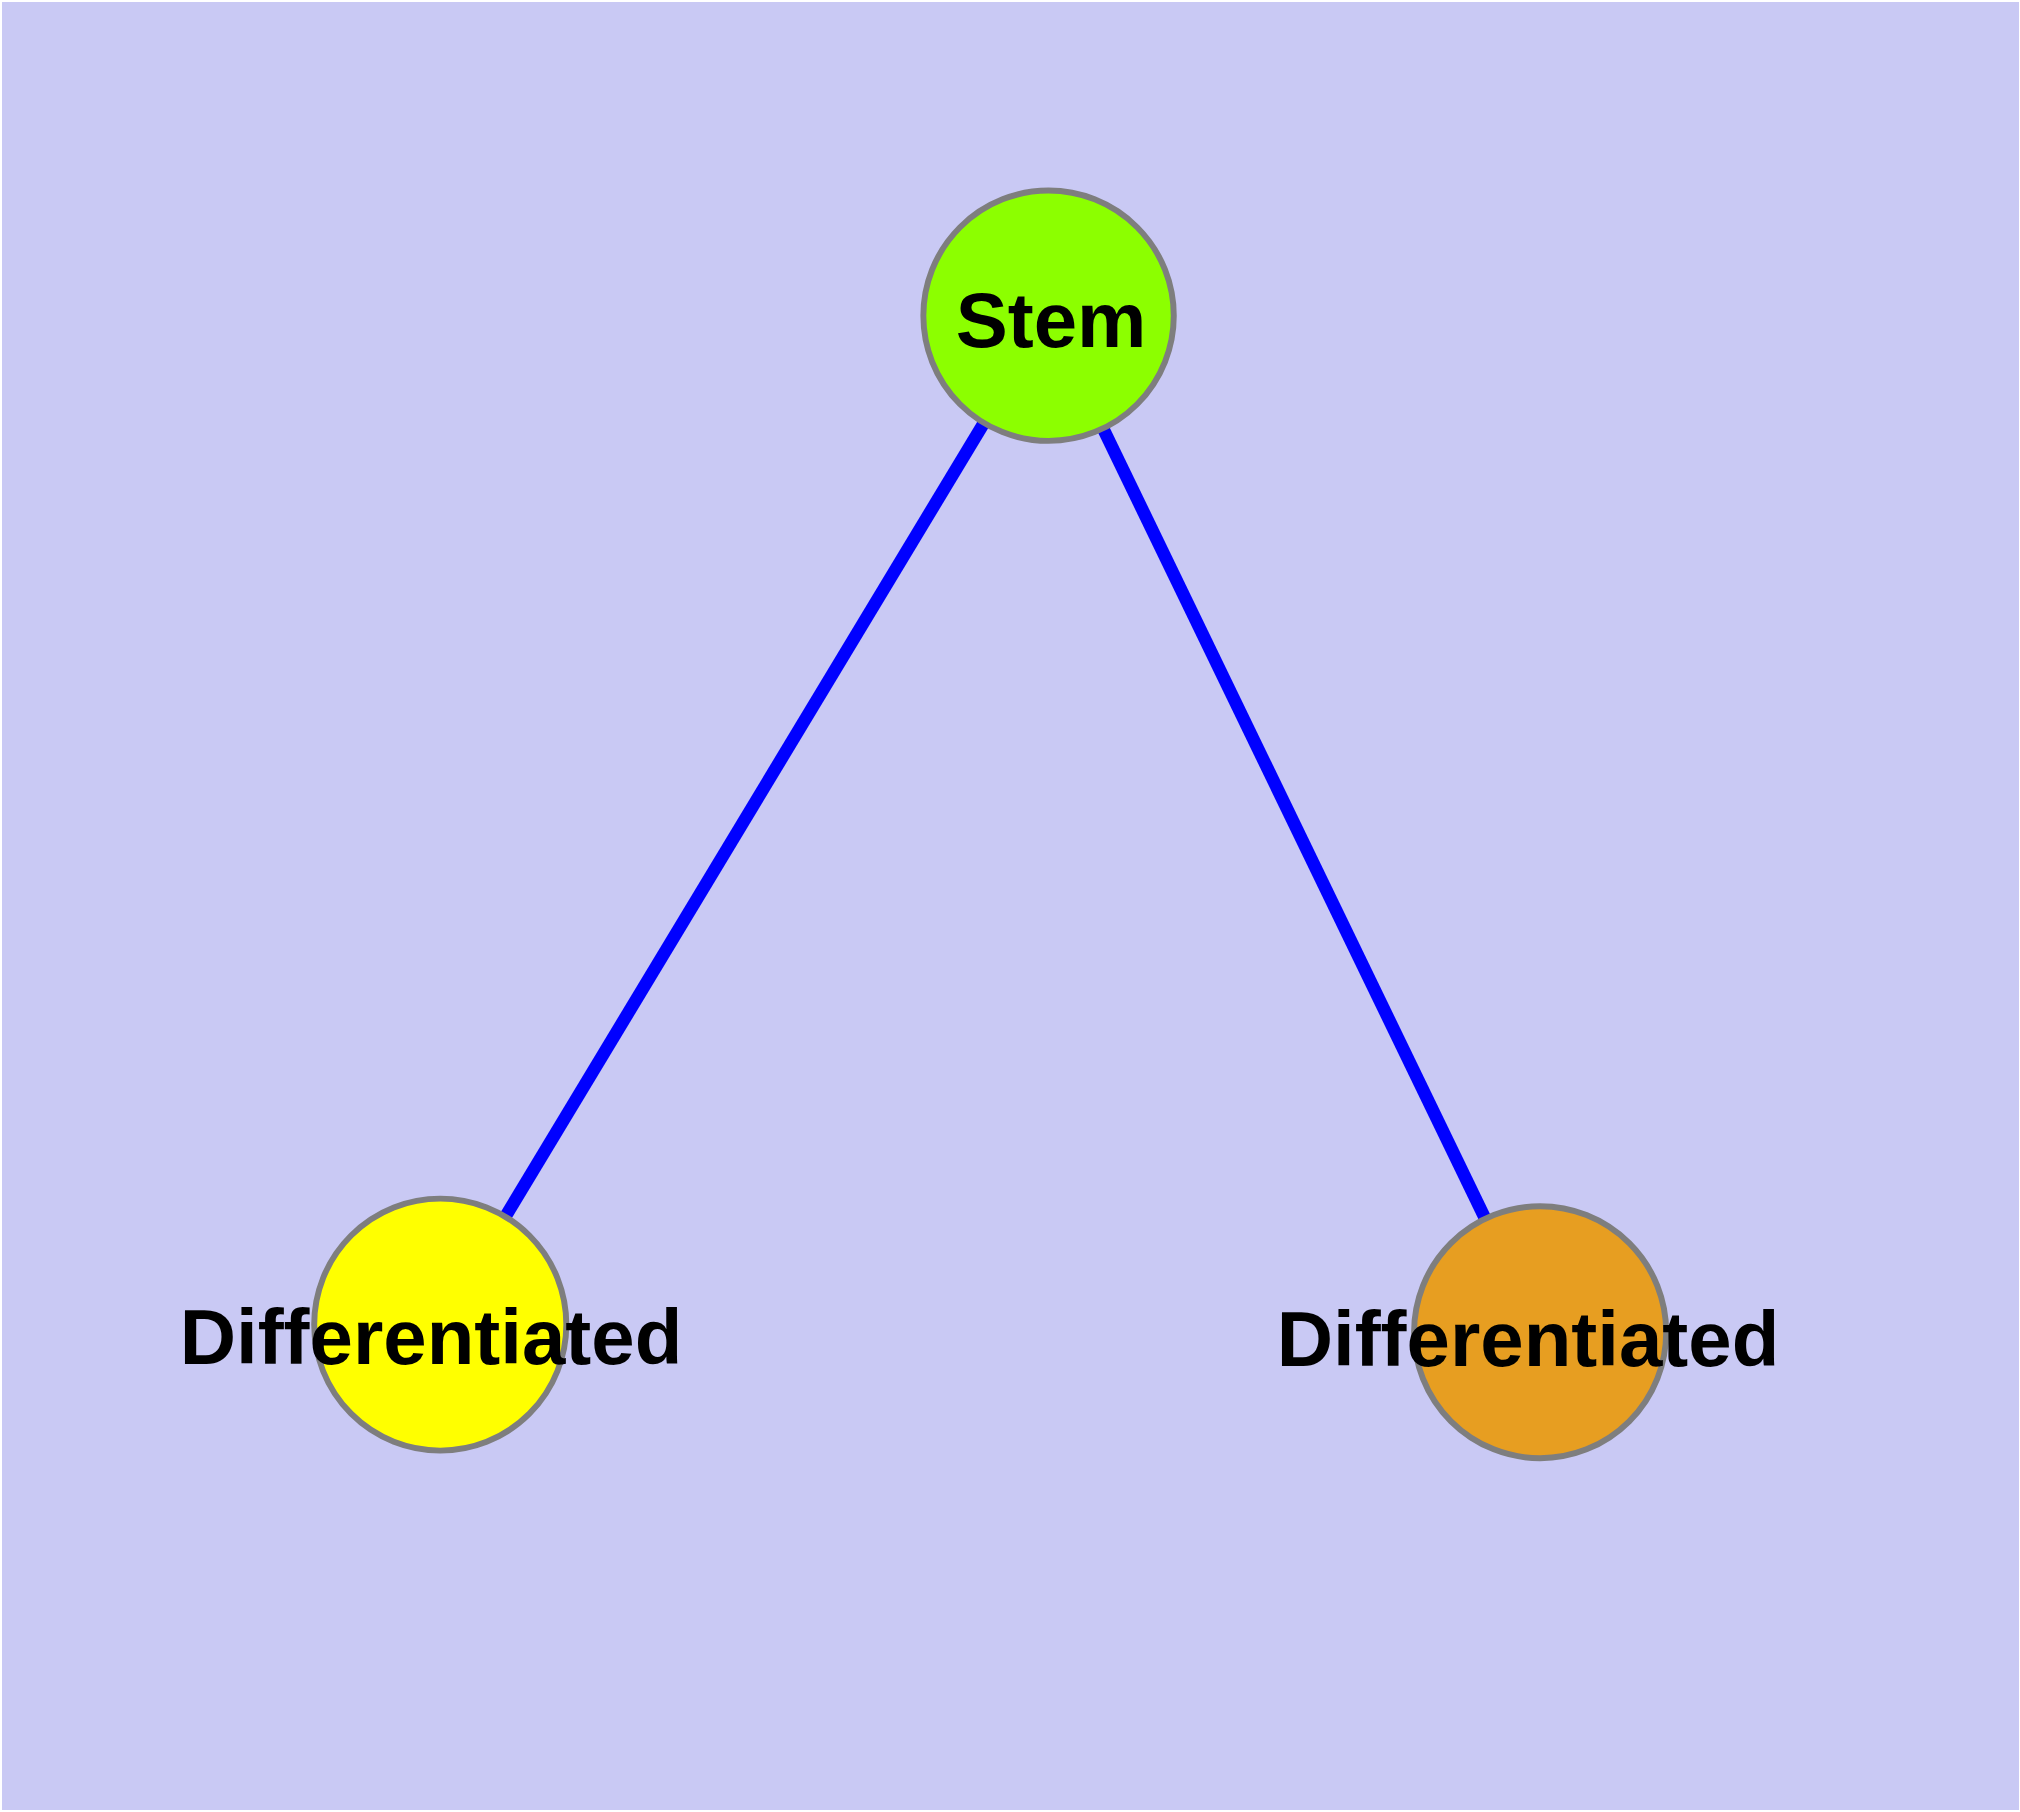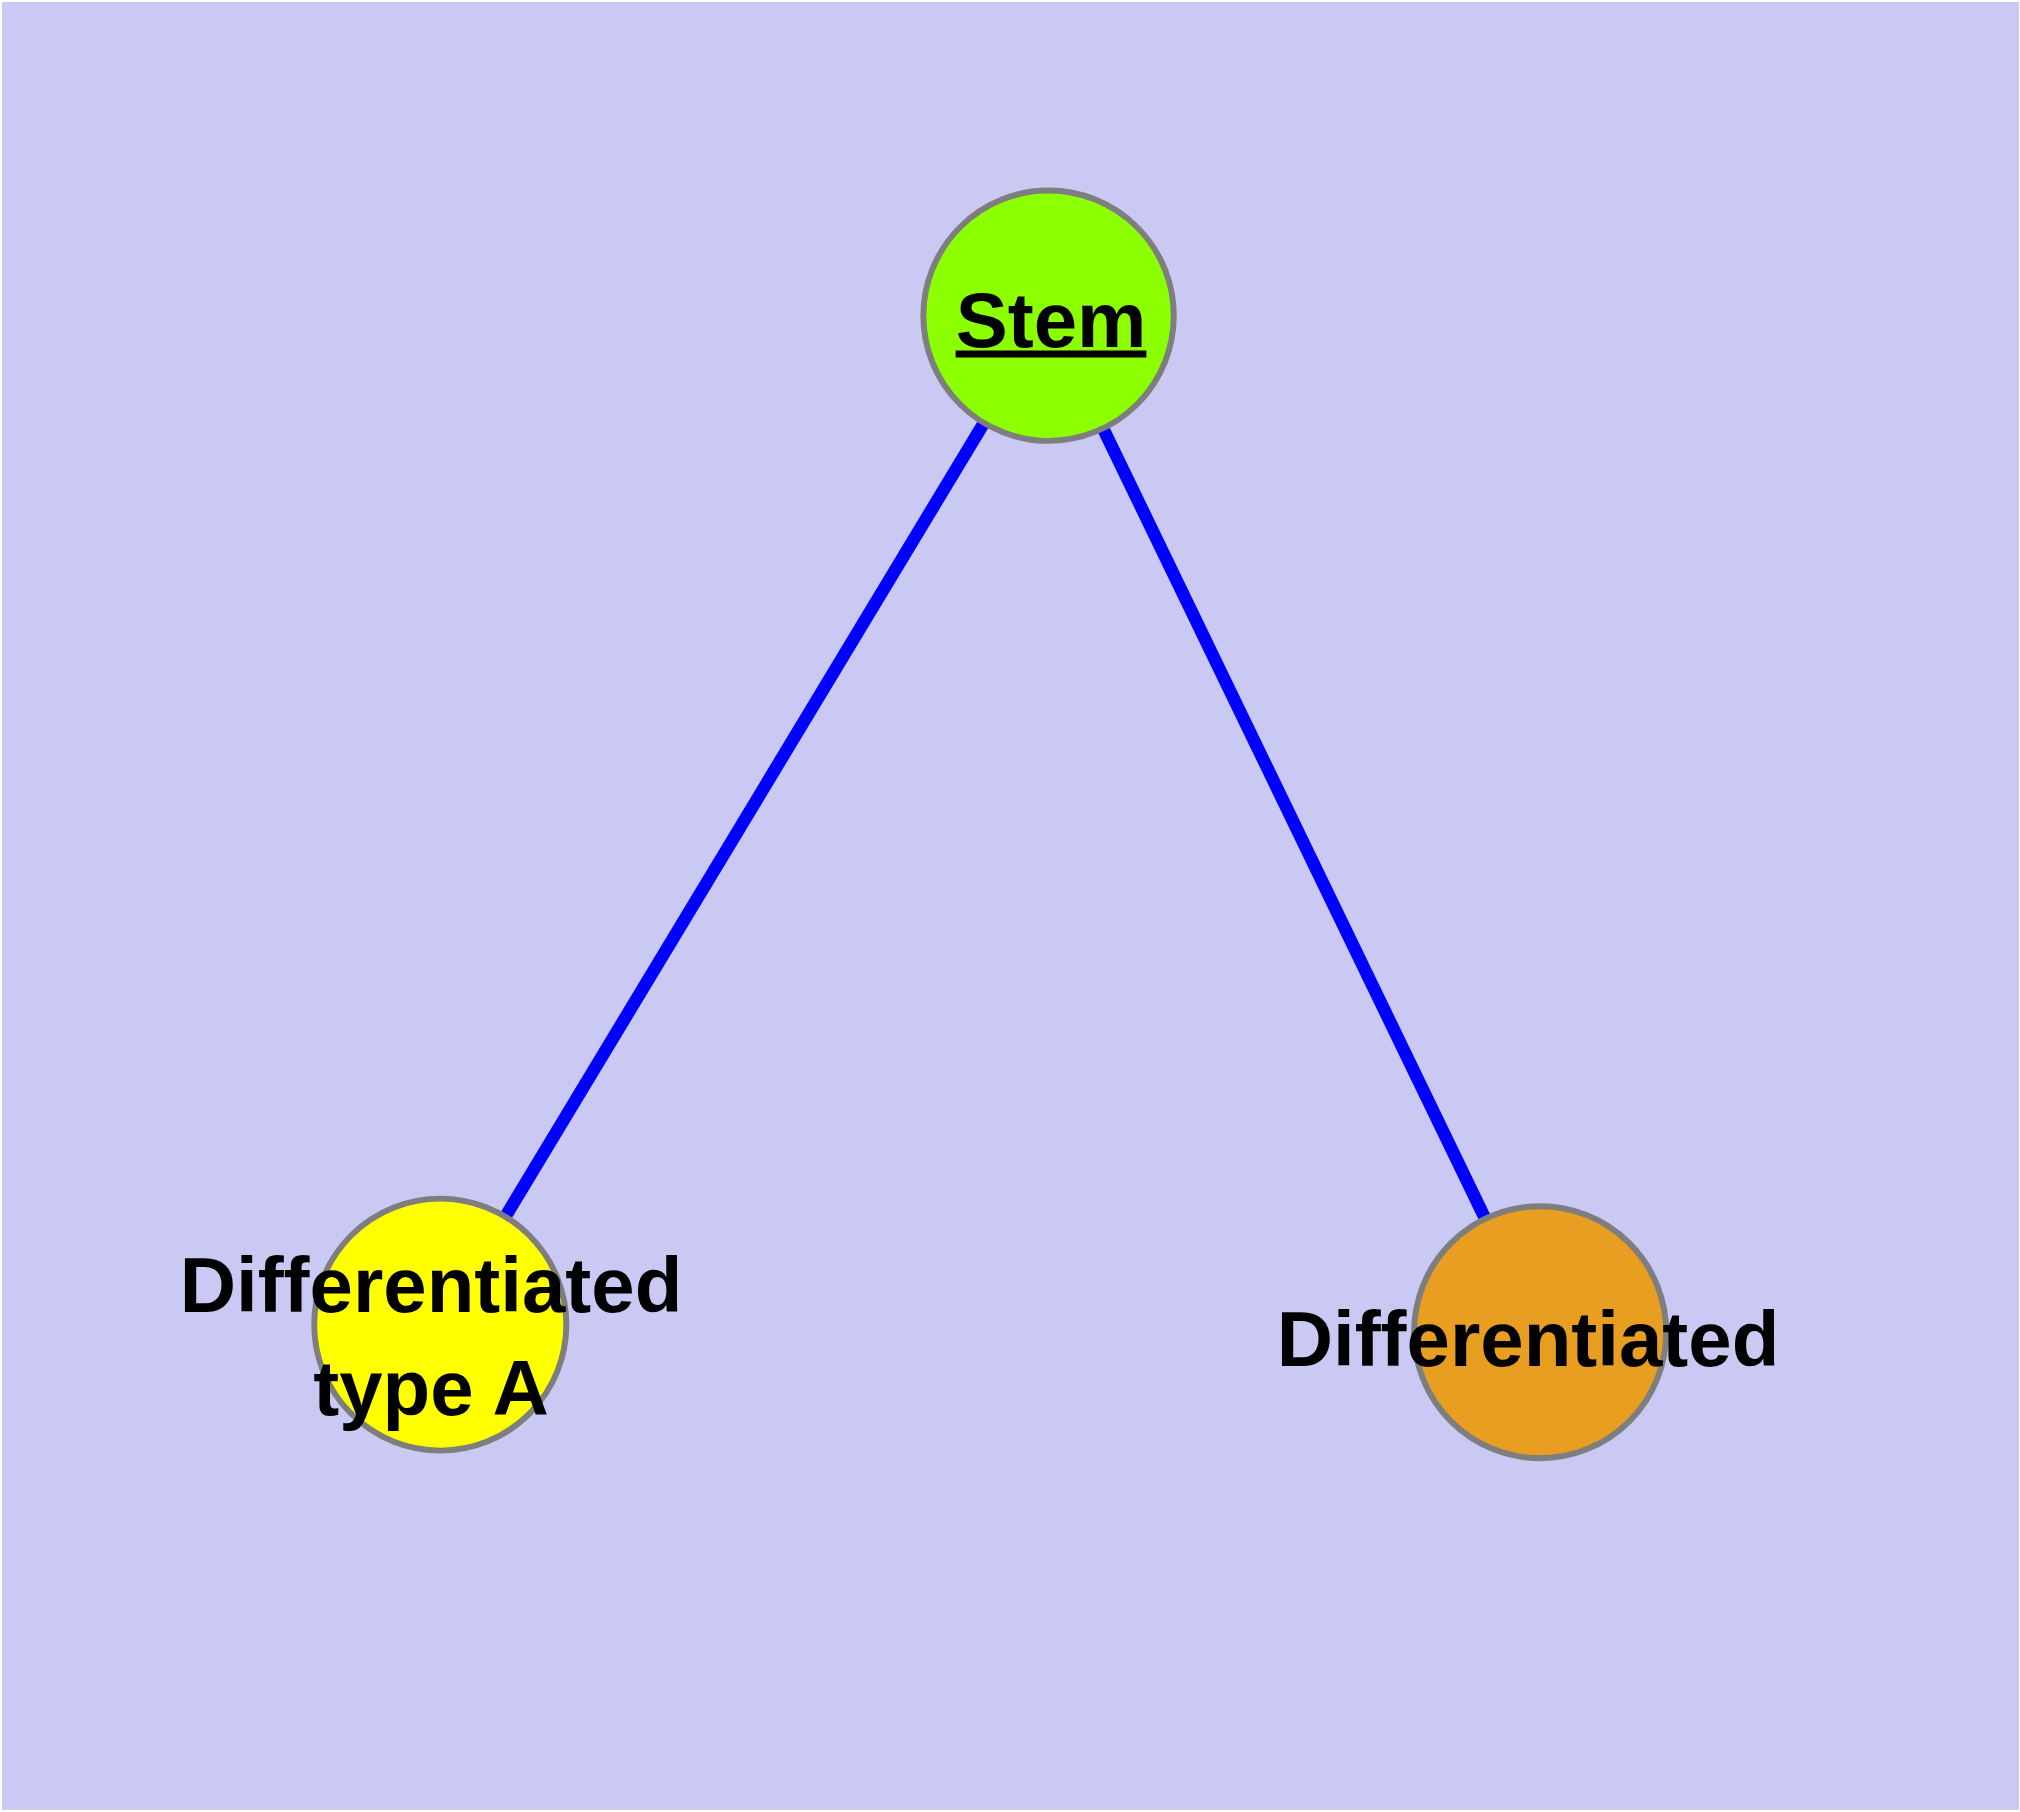--- a/index.html
+++ b/index.html
@@ -39,21 +39,21 @@
     font-weight: bold;
     font-size: 78px;
     line-height: 103px;
     color: #000000;
     white-space: nowrap;
     pointer-events: none;
   }
   .node-label .label-line {
     display: block;
   }
-  .label-stem   { left: 1049px; top: 318px; text-decoration: underline; }
+  .label-stem   { left: 1049px; top: 318px; }
   .label-type-a { left: 429px;  top: 1335px; }
   .label-type-b { left: 1526px; top: 1337px; }
 </style>
 </head>
 <body>
 
 <div class="canvas">
 
   <svg class="graph-svg" viewBox="0 0 2384 2138" preserveAspectRatio="none">
 
@@ -69,21 +69,20 @@
 
     <circle class="node-circle" cx="1818" cy="1573" r="149" fill="#E79E21" stroke="#7E7E7E"></circle>
   </svg>
 
   <div class="node-label label-stem">
     <span class="label-line">Stem</span>
   </div>
 
   <div class="node-label label-type-a">
     <span class="label-line">Differentiated</span>
-    <span class="label-line">type A</span>
   </div>
 
   <div class="node-label label-type-b">
     <span class="label-line">Differentiated</span>
   </div>
 
 </div>
 
 
 </body></html>

